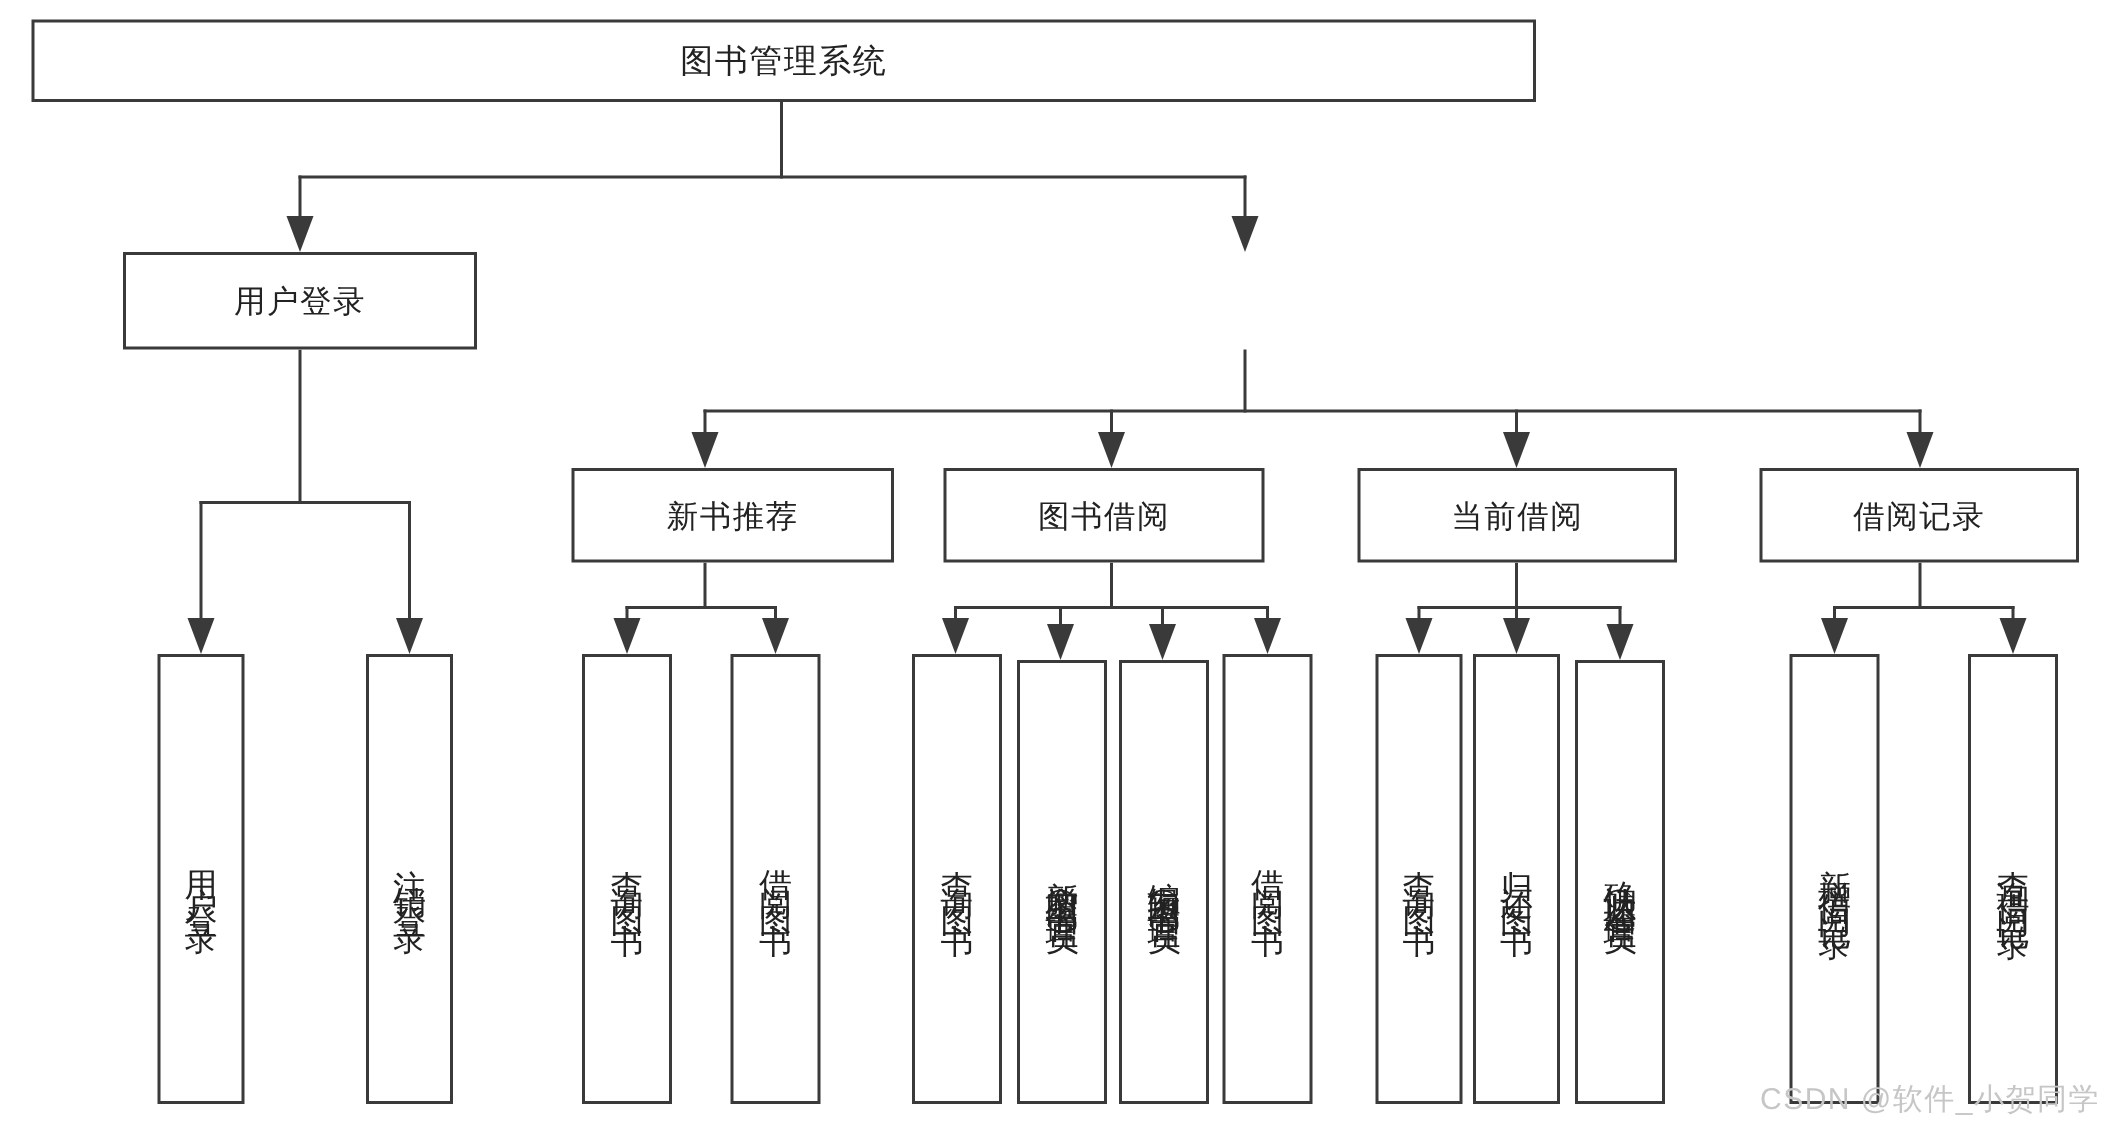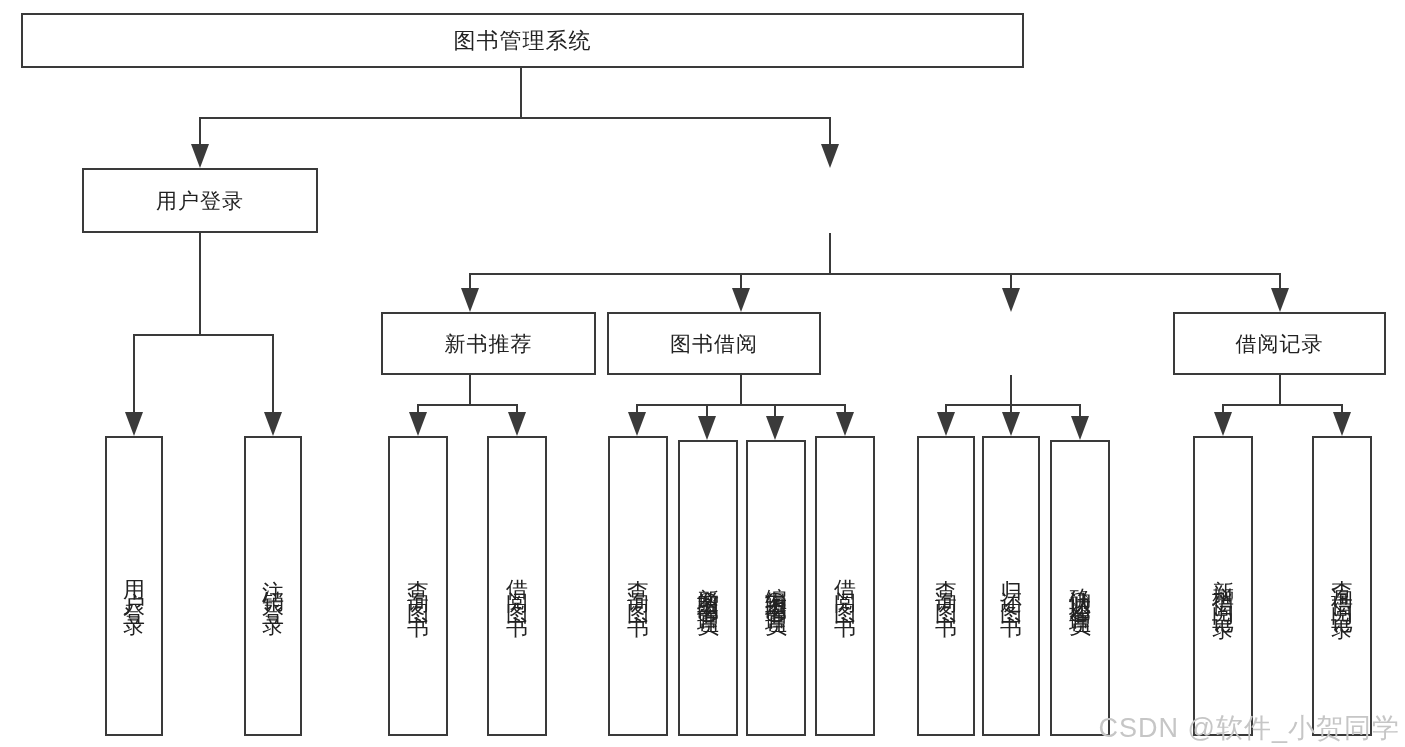--- a/index.html
+++ b/index.html
@@ -57,21 +57,21 @@
     height: 0;
     border-left: 9px solid transparent;
     border-right: 9px solid transparent;
     border-top: 24px solid var(--line);
     z-index: 1;
   }
   .watermark {
     position: absolute;
     right: 5px;
     bottom: 1px;
-    font-size: 27px;
+    font-size: 20px;
     color: var(--watermark);
     letter-spacing: 1px;
     z-index: 10;
     white-space: nowrap;
   }
 </style>
 </head>
 <body>
 
 <div class="canvas">
@@ -105,22 +105,25 @@
   <div class="ln" style="left:740px; top:273px; width:2px; height:18px;"></div>
   <div class="ah" style="left:732px; top:288px;"></div>
   <div class="ln" style="left:1010px; top:273px; width:2px; height:18px;"></div>
   <div class="ah" style="left:1002px; top:288px;"></div>
   <div class="ln" style="left:1279px; top:273px; width:2px; height:18px;"></div>
   <div class="ah" style="left:1271px; top:288px;"></div>
 
   <div class="hbox" style="left:363px; top:312px; width:215px; height:63px;margin-left:18px;">
     <span>新书推荐</span>
   </div>
-  <div class="hbox" style="left:607px; top:312px; width:214px; height:63px;">
+  <div class="hbox" style="left:629px; top:312px; width:214px; height:63px;">
     <span>图书借阅</span>
+  </div>
+  <div class="hbox" style="left:905px; top:312px; width:213px; height:63px;">
+    <span>当前借阅</span>
   </div>
   <div class="hbox" style="left:1173px; top:312px; width:213px; height:63px;">
     <span>借阅记录</span>
   </div>
 
   <div class="ln" style="left:469px; top:375px; width:2px; height:31px;"></div>
   <div class="ln" style="left:417px; top:404px; width:101px; height:2px;"></div>
   <div class="ln" style="left:417px; top:404px; width:2px; height:10px;"></div>
   <div class="ah" style="left:409px; top:412px;"></div>
   <div class="ln" style="left:516px; top:404px; width:2px; height:10px;"></div>

